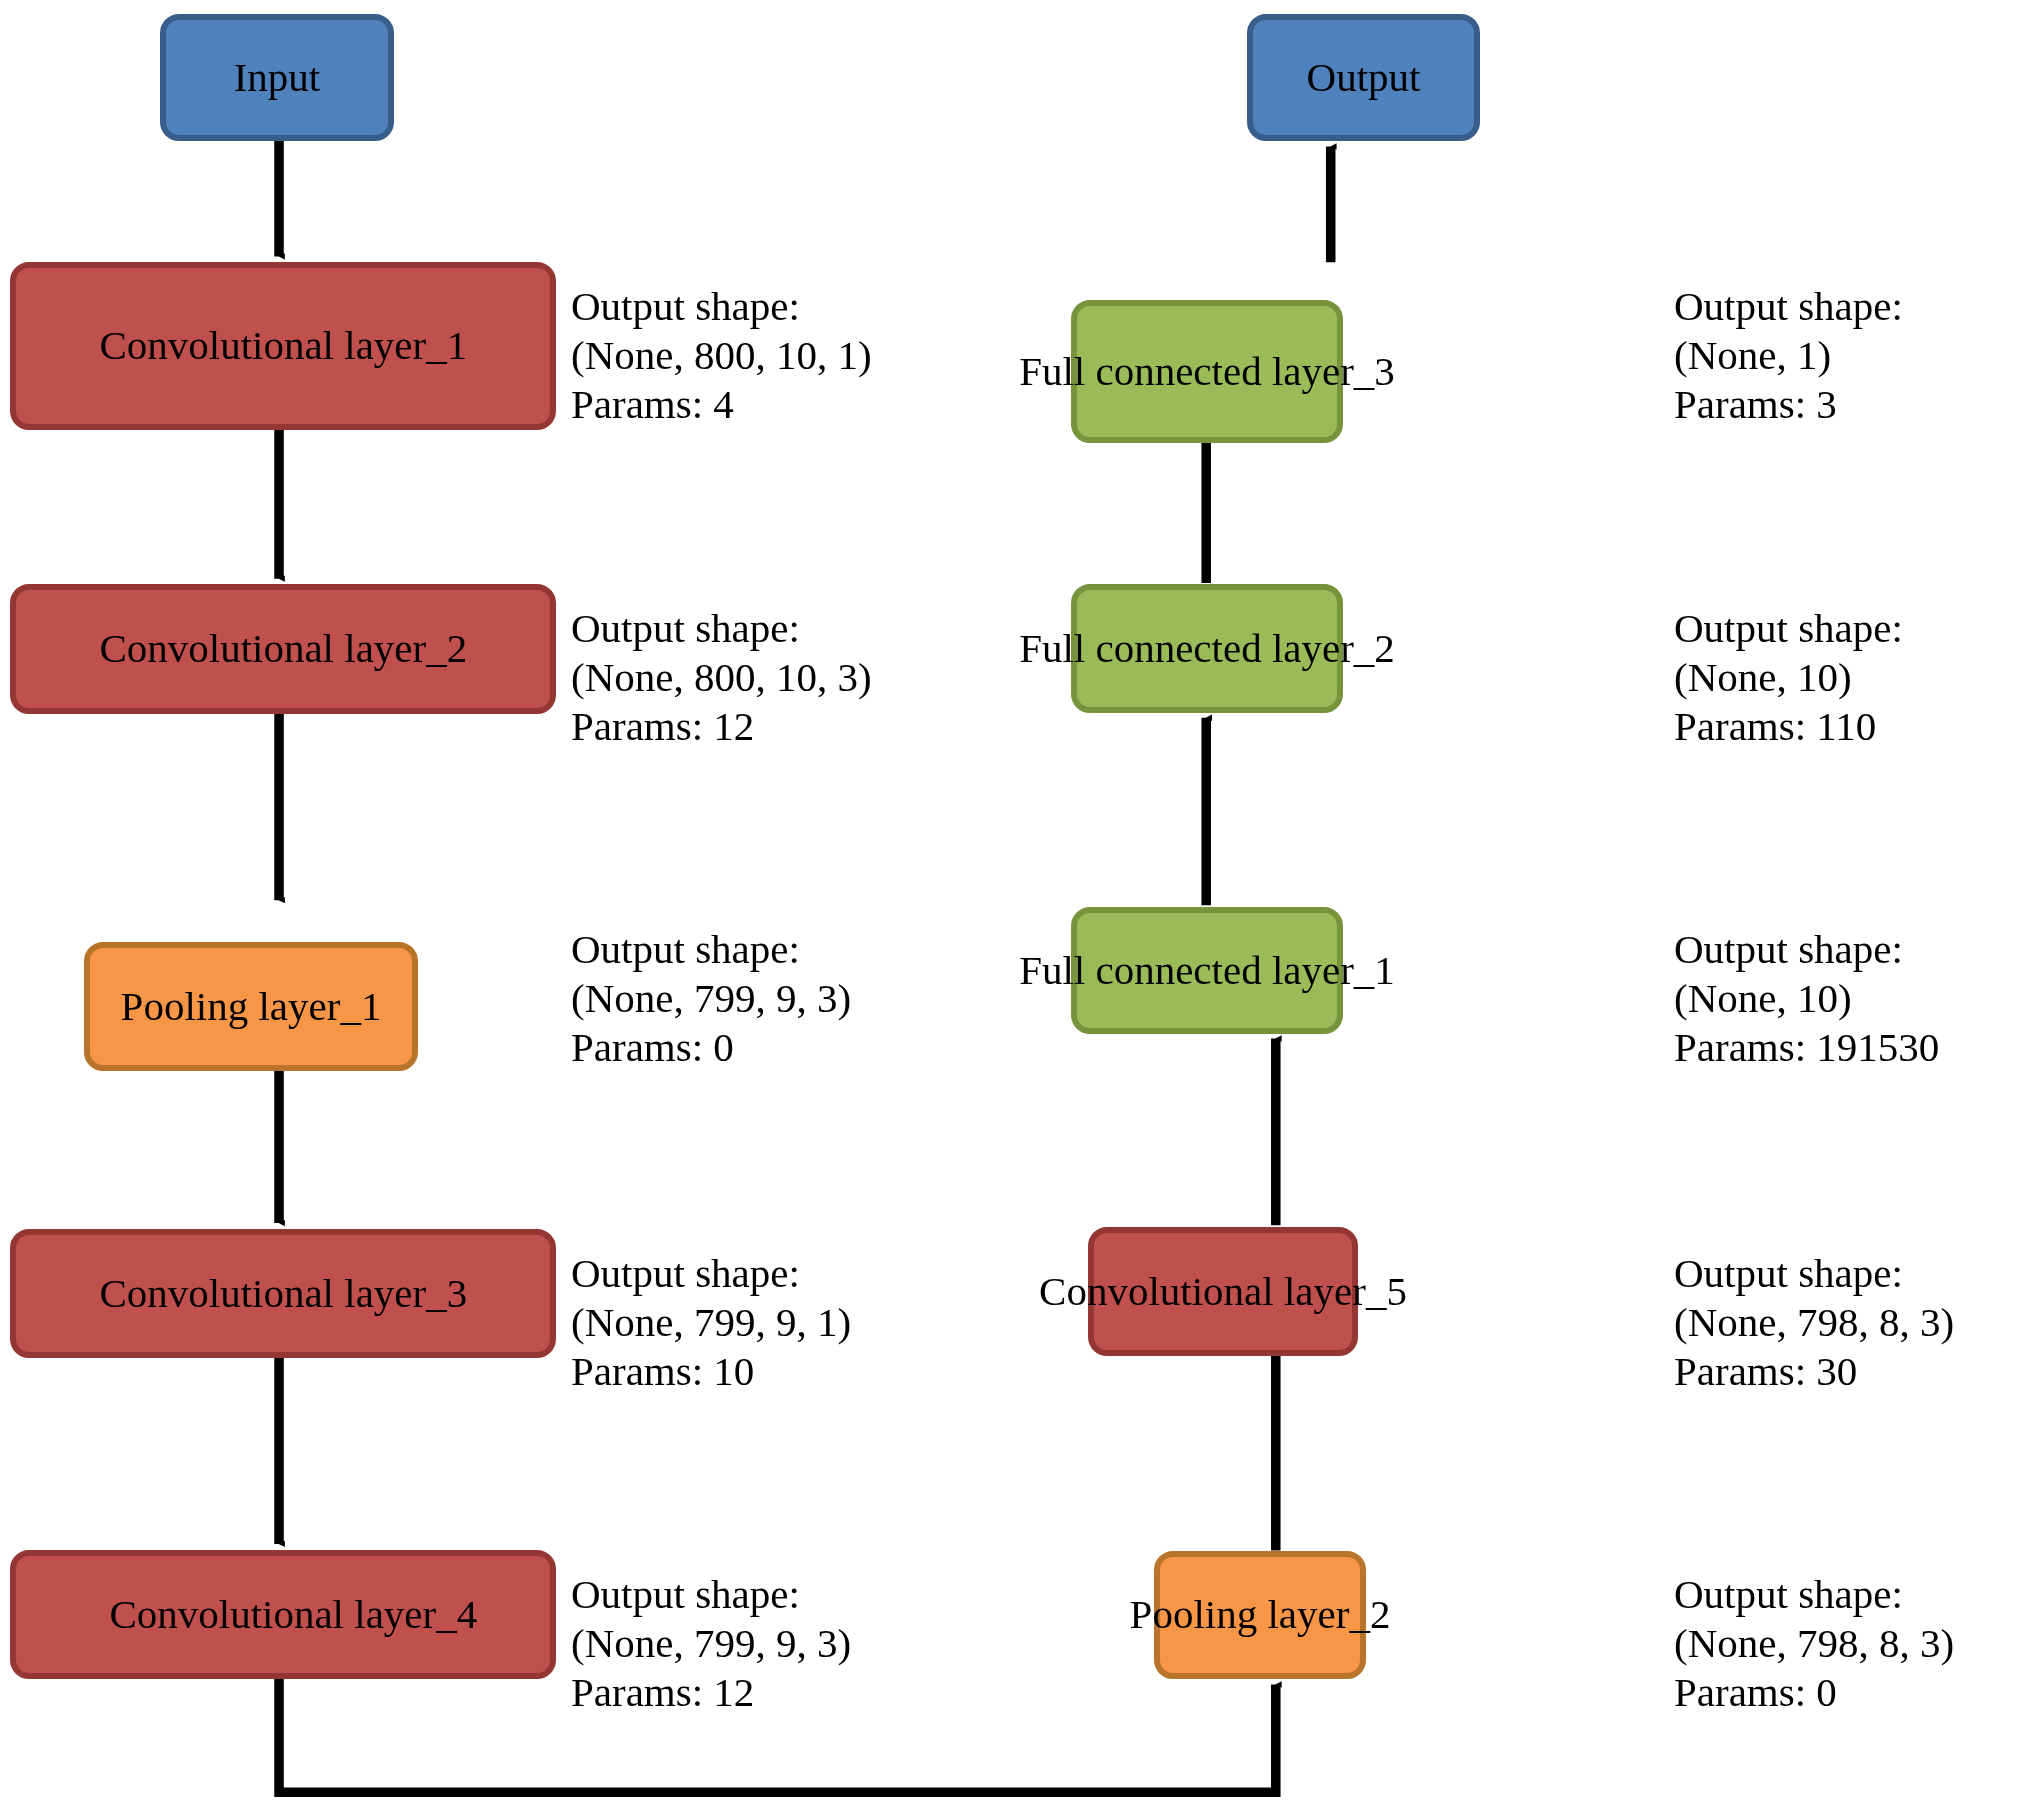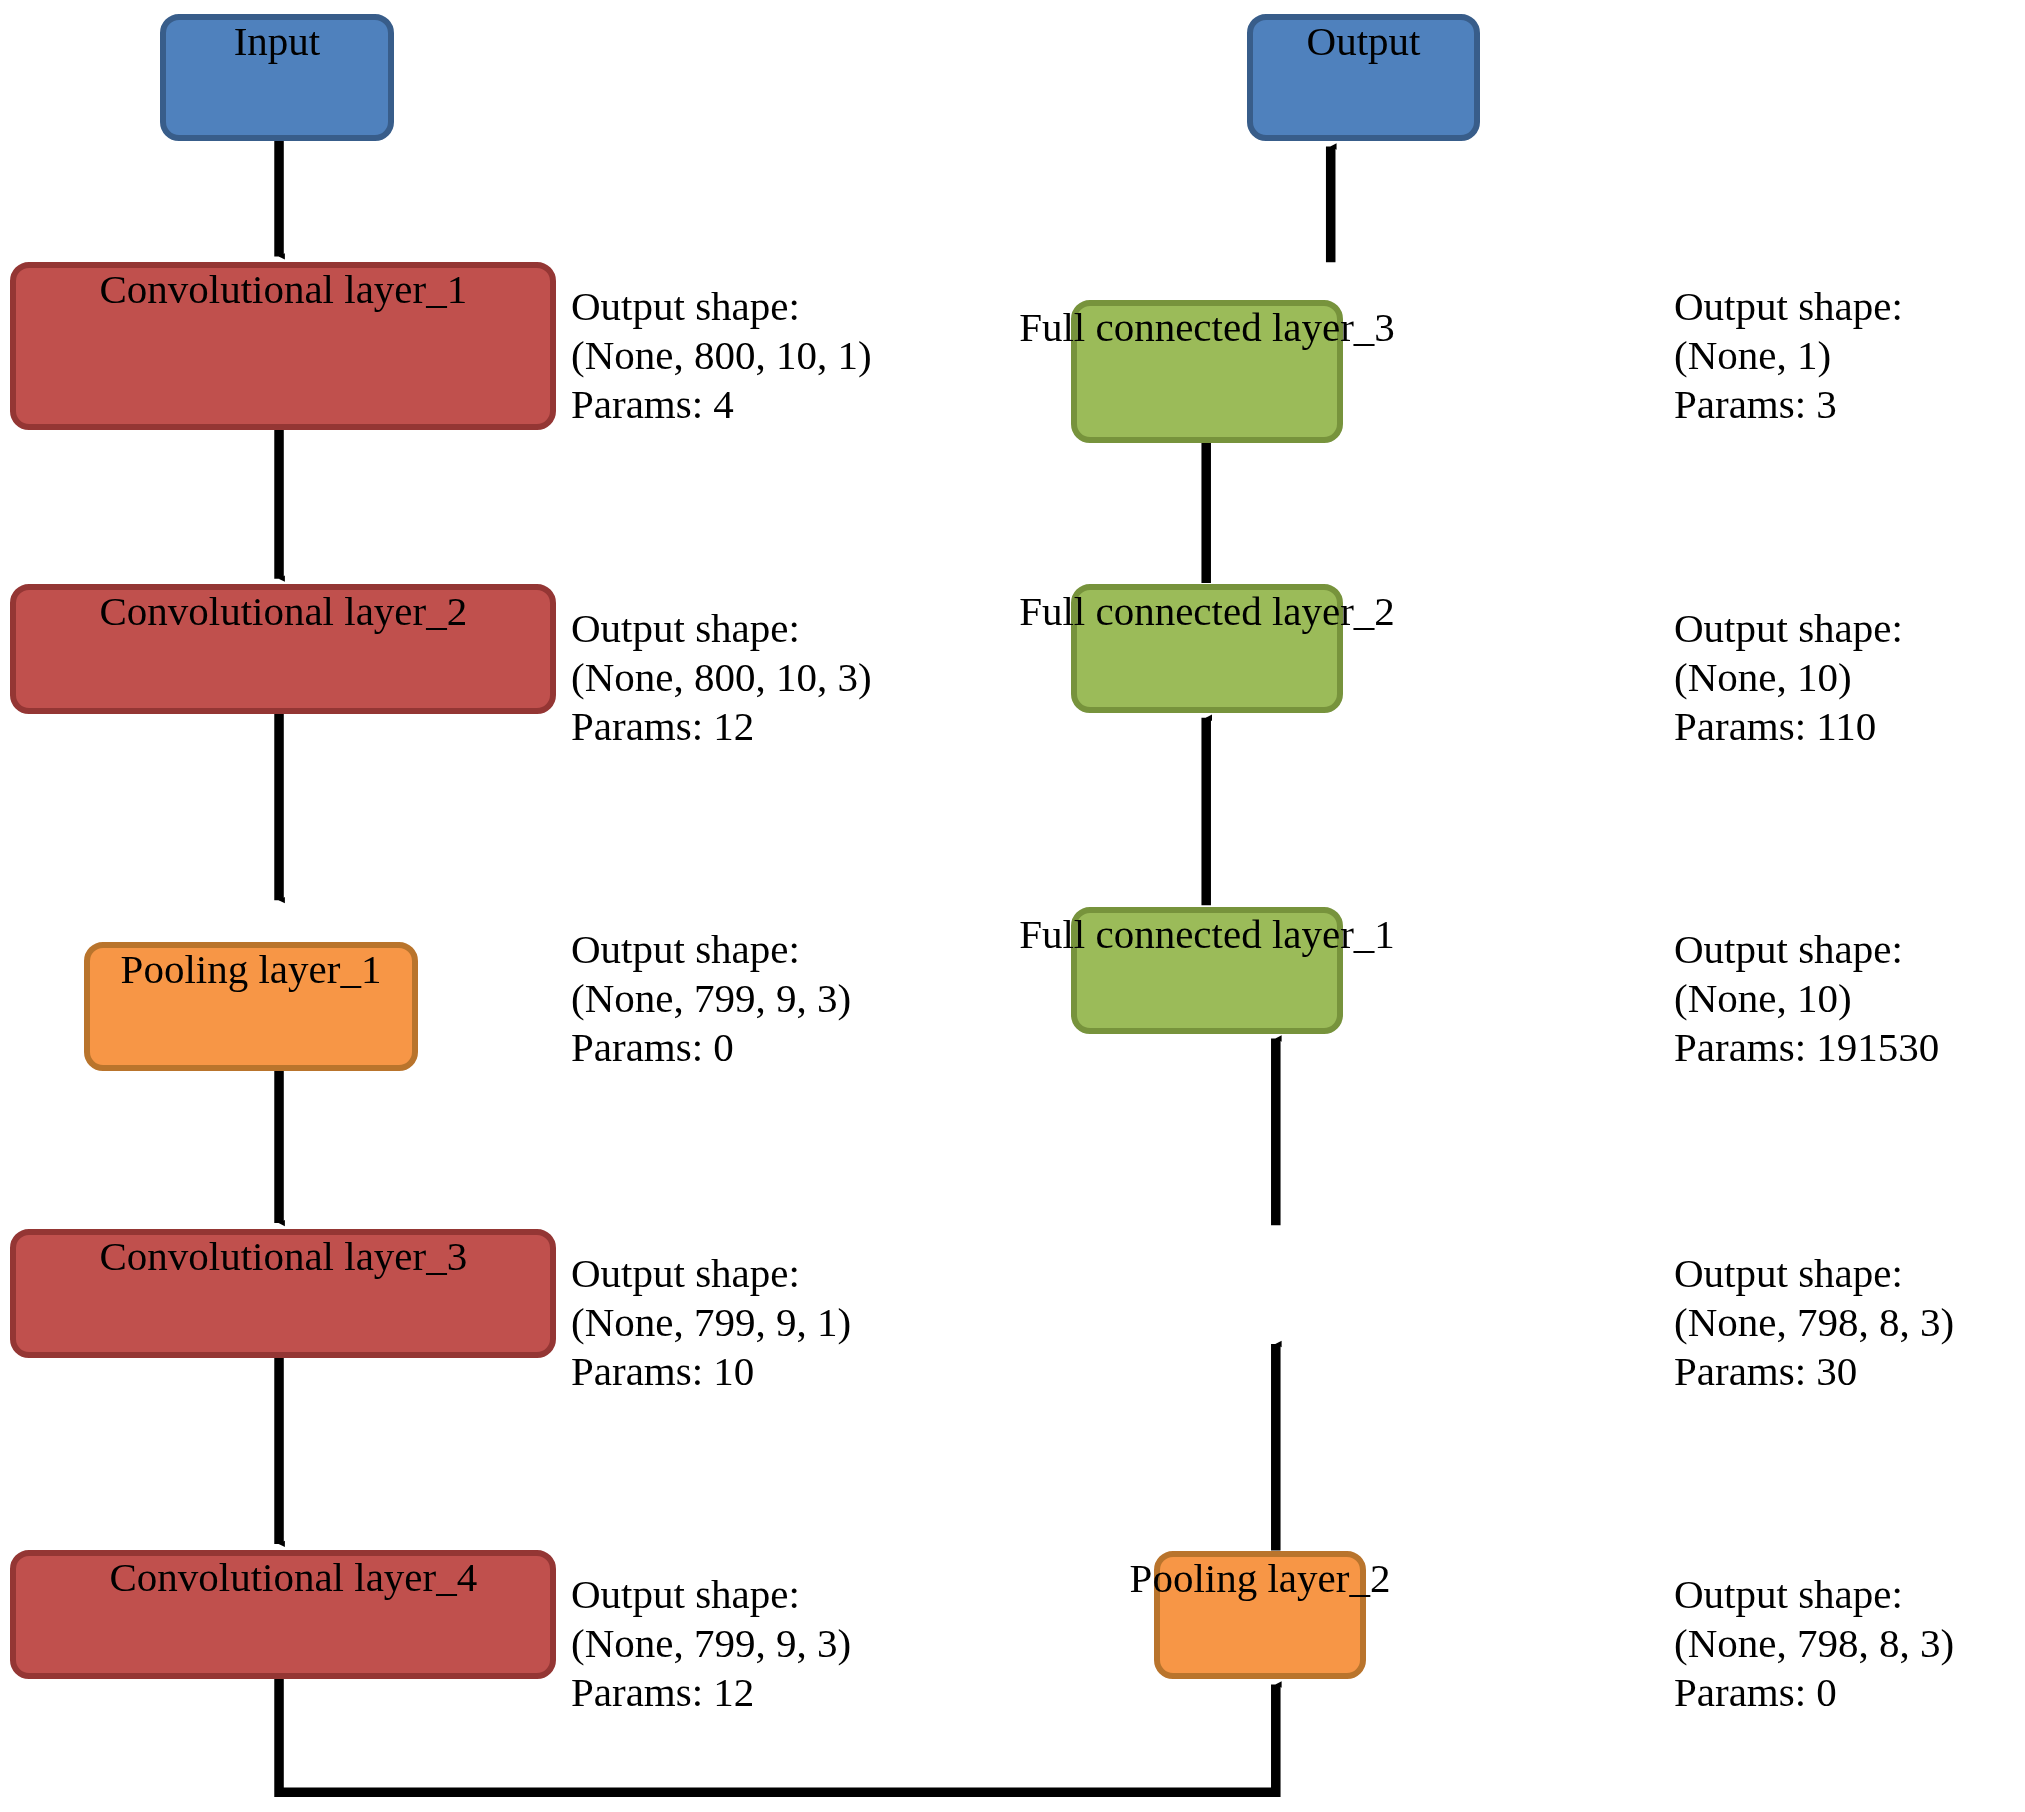--- a/index.html
+++ b/index.html
@@ -20,20 +20,21 @@
     left: 0;
     top: 0;
     width: 2025px;
     height: 1812px;
     pointer-events: none;
   }
   .node {
     position: absolute;
     box-sizing: border-box;
     display: flex;
+    align-items: center;
     justify-content: center;
     border-radius: 19px;
     border-style: solid;
     border-width: 6.6px;
     color: #000000;
     font-size: 41px;
     line-height: 1.05;
     white-space: nowrap;
     letter-spacing: 0px;
     z-index: 3;
@@ -158,20 +159,23 @@
 
   <div class="node green" style="left:1071px; top:907px; width:272px; height:127px;">
     <span>Full connected layer_1</span>
   </div>
   <div class="annot" style="left:1674px; top:925px;">
     <span class="ln">Output shape:</span>
     <span class="ln">(None, 10)</span>
     <span class="ln">Params: 191530</span>
   </div>
 
+  <div class="node red" style="left:1088px; top:1227px; width:270px; height:129px;">
+    <span>Convolutional layer_5</span>
+  </div>
   <div class="annot" style="left:1674px; top:1249px;">
     <span class="ln">Output shape:</span>
     <span class="ln">(None, 798, 8, 3)</span>
     <span class="ln">Params: 30</span>
   </div>
 
   <div class="node orange" style="left:1154px; top:1551px; width:212px; height:128px;">
     <span>Pooling layer_2</span>
   </div>
   <div class="annot" style="left:1674px; top:1570px;">

